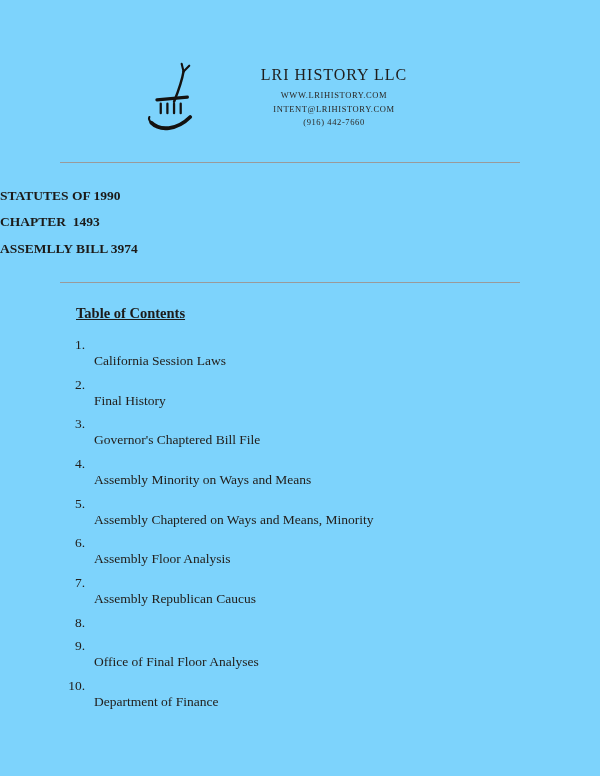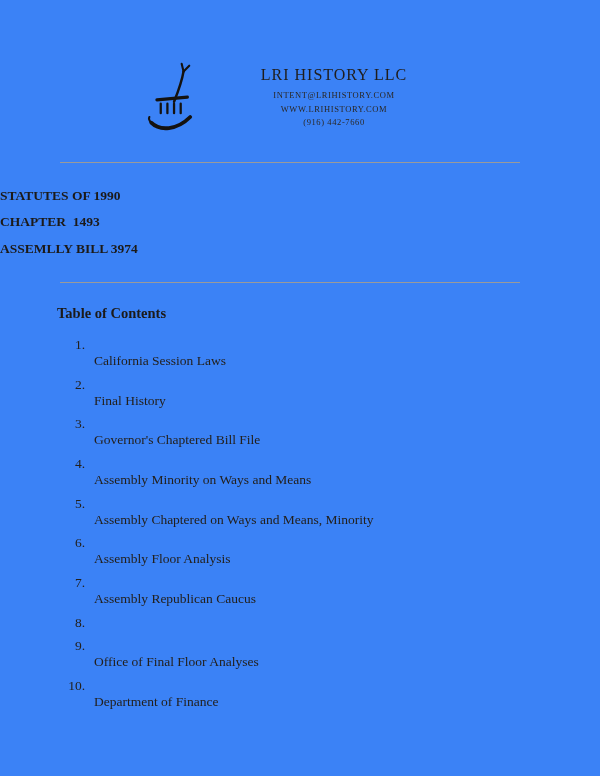--- a/index.html
+++ b/index.html
@@ -4,21 +4,21 @@
 <style>
   html, body {
     margin: 0;
     padding: 0;
     background: #ffffff;
   }
   .page {
     position: relative;
     width: 600px;
     height: 776px;
-    background: #3b82f6;
+    background: #7dd3fc;
     font-family: "Liberation Serif", serif;
     color: #1e1c1a;
     overflow: hidden;
   }
 
   
   .header {
     display: flex;
     align-items: center;
     padding-top: 58px;
@@ -71,24 +71,25 @@
     font-size: 13.5px;
     line-height: 1.95;
     color: #1c1a18;
   }
   .statute-line {
     white-space: pre;
   }
 
   
   .toc-title {
-    margin: 22px 0 0 57px;
+    margin: 22px 0 0 76px;
     font-weight: bold;
     font-size: 14.5px;
     color: #1c1a18;
+    text-decoration: underline;
   }
   .toc-list {
     margin-top: 16px;
   }
   .toc-item {
     display: flex;
     font-size: 13.5px;
     margin-bottom: 9.5px;
     line-height: 1.05;
     color: #23201d;
@@ -122,22 +123,22 @@
         <path d="M24 46 L24 56" stroke="#141210" stroke-width="2.4" stroke-linecap="round"></path>
         <path d="M31 46 L31 56" stroke="#141210" stroke-width="2.4" stroke-linecap="round"></path>
         <path d="M38 46 L38 56" stroke="#141210" stroke-width="2.4" stroke-linecap="round"></path>
 
         <path d="M7 66 C 16 75, 34 74, 48 60" stroke="#141210" stroke-width="4" stroke-linecap="round"></path>
         <path d="M7 66 C 5 64, 4 62, 5 60" stroke="#141210" stroke-width="2.2" stroke-linecap="round"></path>
       </svg>
     </div>
     <div class="header-text">
       <div class="company-name">LRI HISTORY LLC</div>
+      <div class="contact-line">WWW.LRIHISTORY.COM</div>
       <div class="contact-line">INTENT@LRIHISTORY.COM</div>
-      <div class="contact-line">WWW.LRIHISTORY.COM</div>
       <div class="contact-line">(916) 442-7660</div>
     </div>
   </div>
 
   <hr class="rule rule-top">
 
   <div class="statutes">
     <div class="statute-line">STATUTES OF 1990</div>
     <div class="statute-line">CHAPTER  1493</div>
     <div class="statute-line">ASSEMLLY BILL 3974</div>

